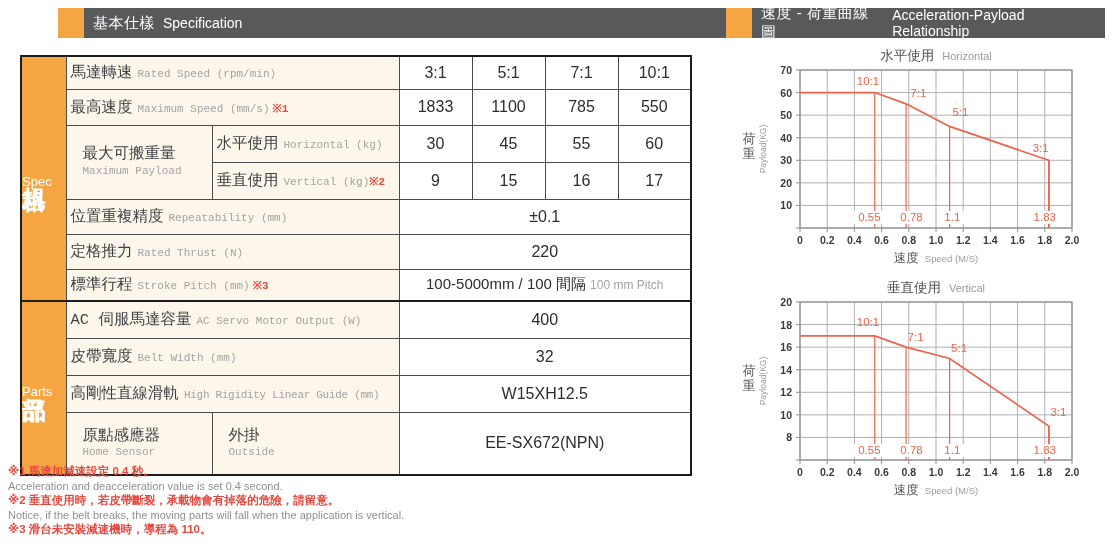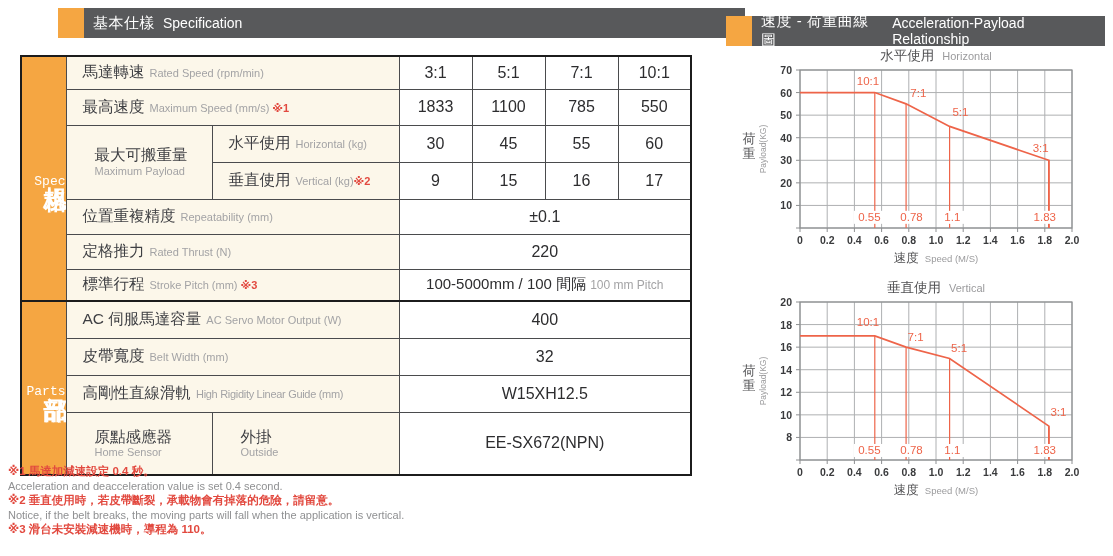--- a/index.html
+++ b/index.html
@@ -7,31 +7,31 @@
   body { font-family:"Liberation Sans","DejaVu Sans",sans-serif; }
   #canvas { position:relative; width:1113px; height:556px; background:#fff; overflow:hidden; }
 
   
   .hdr { position:absolute; height:30px; display:flex; }
   .hdr .sq { width:26px; background:#F5A642; }
   .hdr .bar { flex:1; background:#58595B; color:#fff; display:flex; align-items:center; padding-left:9px; gap:8px; }
   .hdr .cn { font-size:15px; letter-spacing:0.5px; }
   .hdr .en { font-size:14px; font-weight:normal; }
   #hdr-left { left:18px; top:8px; width:687px;margin-left:40px; }
-  #hdr-right { left:726px; top:8px; width:379px;margin-top:8px; }
+  #hdr-right { left:726px; top:8px; width:379px; }
 
   
   #spec-table { position:absolute; left:20px; top:55px; width:670px; border-collapse:collapse; table-layout:fixed; border:2px solid #1c1c1c; }
   #spec-table td { border:1px solid #4a4b4d; overflow:hidden; }
   #spec-table tr.parts-first td { border-top:2px solid #1c1c1c;margin-left:40px; }
   td.sec { background:#F5A642; color:#fff; text-align:center; vertical-align:middle; }
-  .sec-inner { display:flex; flex-direction:column; align-items:flex-end; gap:2px;font-family:Liberation Mono, monospace; }
+  .sec-inner { display:flex; flex-direction:column; align-items:flex-start; gap:2px; }
   .sec-cn { writing-mode:vertical-rl; text-orientation:upright; font-size:24px; font-weight:bold; line-height:1; letter-spacing:2px; }
   .sec-en { font-size:13px; }
-  td.lbl { background:#FCF7EA; padding:2px 4px 2px 16px; vertical-align:middle; }
+  td.lbl { background:#FCF7EA; padding:2px 4px 2px 4px; vertical-align:middle;font-family:Liberation Mono, monospace; }
   .lbl .cn { font-size:15.5px; color:#3e3f43; }
   .lbl .en { font-size:11px; color:#a3a3a5; margin-left:5px; }
   .lbl .en.block, .lbl .cn.block { display:block; margin-left:12px; line-height:1.25; }
   .note { color:#e2493f; font-size:11px; margin-left:3px; font-weight:bold; }
   td.val { background:#fff; text-align:center; vertical-align:middle; font-size:16px; color:#2d2d2f; }
   td.val .sub { font-size:12px; color:#a3a3a5; margin-left:4px; }
 
   
   #footnotes { position:absolute; left:8px; top:464px; width:660px; line-height:1.28; }
   .fn-cn { color:#e2493f; font-weight:bold; font-size:11.5px; }

